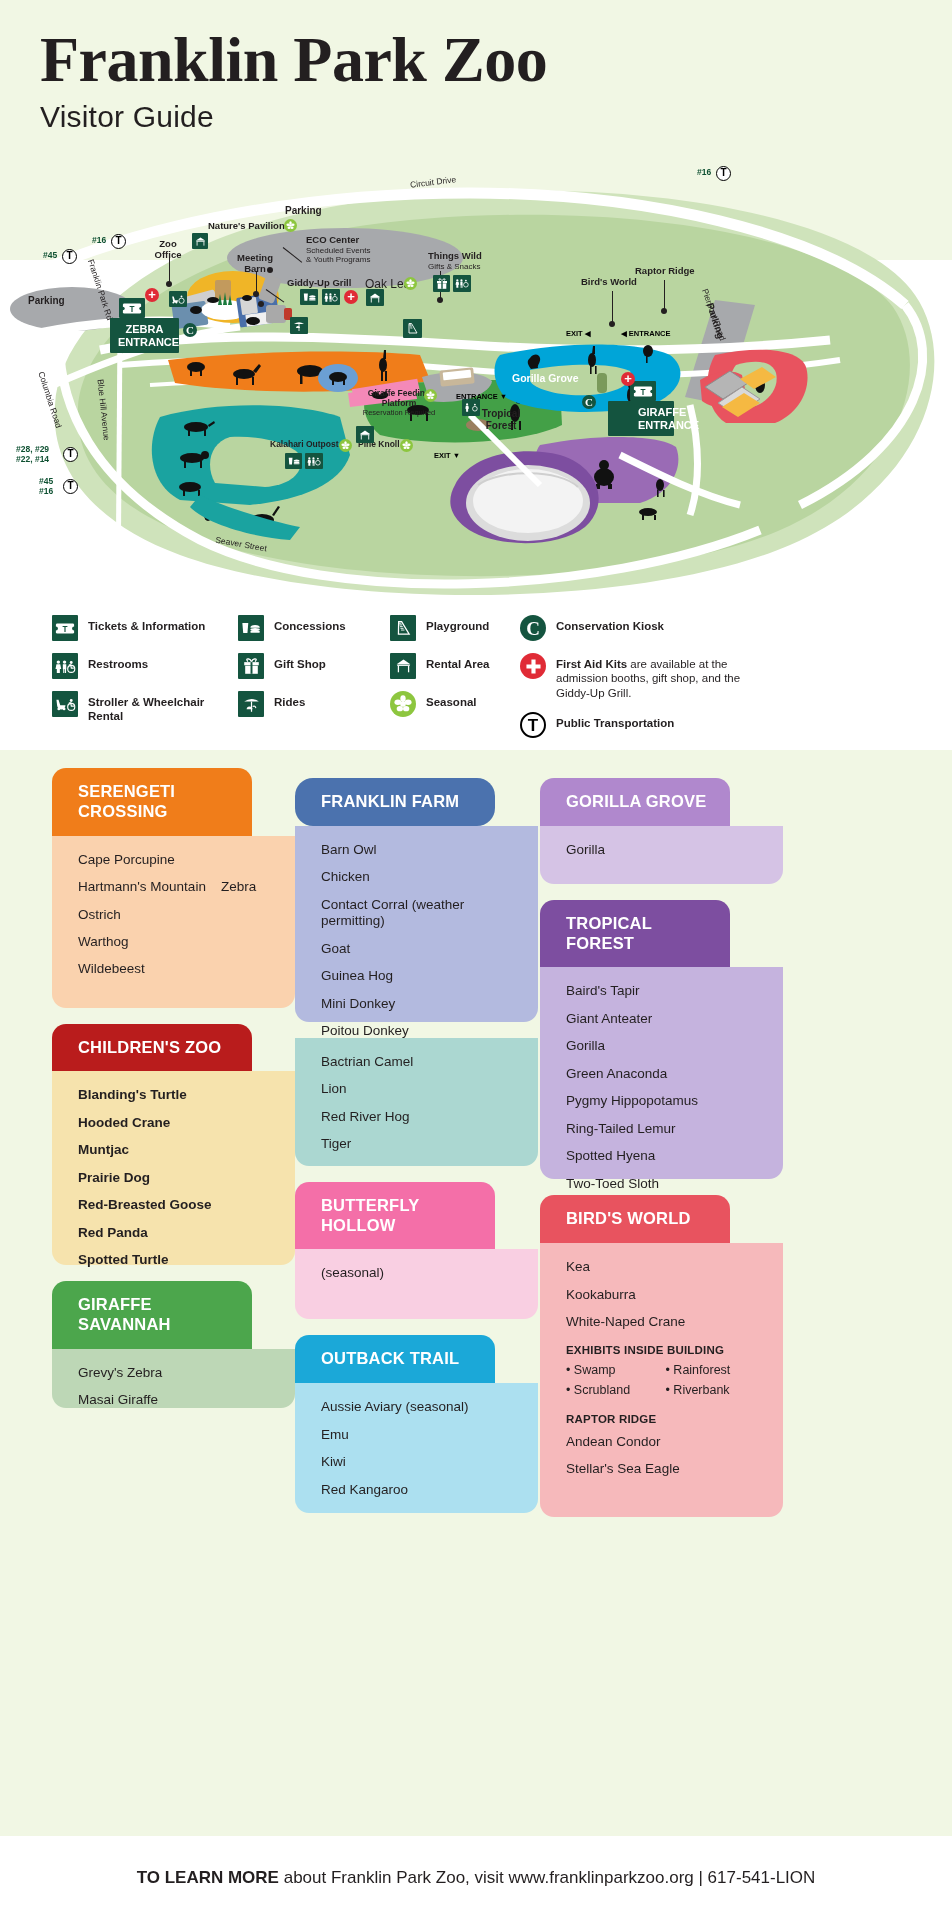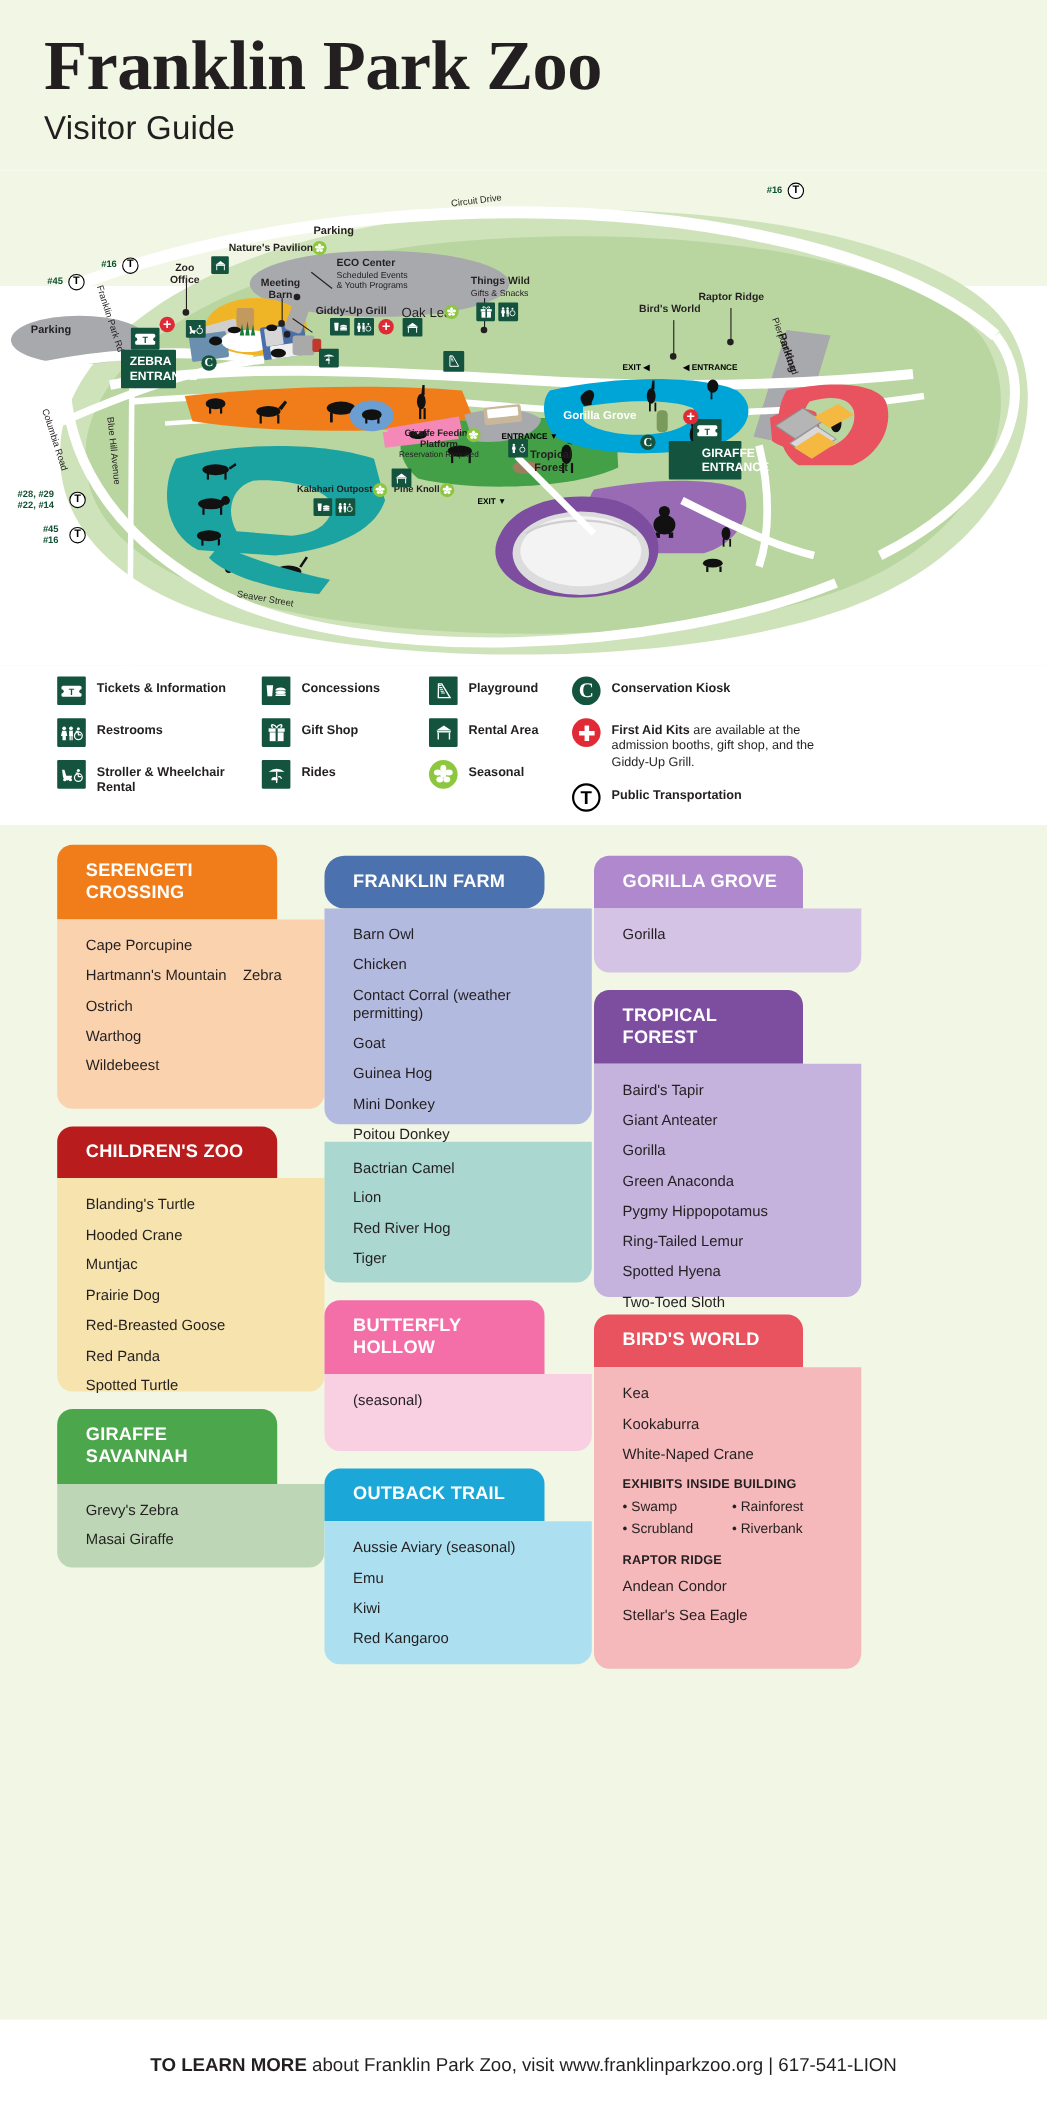--- a/index.html
+++ b/index.html
@@ -587,21 +587,21 @@
   <div class="mfirstaid" style="left:145px; top:133px;">+</div>
   <div class="micon" style="left:169px; top:136px; width:18px; height:16px;">
     <svg width="14" height="11" viewBox="0 0 18 12">
         <path d="M1.5 2 h2 l1.5 5 h4 a3 3 0 0 1 -6.5 0 Z" fill="#fff"></path>
         <circle cx="3" cy="10" r="1.2" fill="#fff"></circle>
         <circle cx="7" cy="10" r="1.2" fill="#fff"></circle>
         <circle cx="13.5" cy="2" r="1.2" fill="#fff"></circle>
         <circle cx="13.5" cy="7.6" r="3.4" fill="none" stroke="#fff" stroke-width="1.1"></circle>
       </svg>
   </div>
-  <div class="entrance-sign" style="left:110px; top:163px; width:50px; white-space:pre;">ZEBRA
+  <div class="entrance-sign" style="left:110px; top:163px; width:69px; white-space:pre;">ZEBRA
 ENTRANCE</div>
   <div class="mkiosk" style="left:183px; top:168px;">C</div>
 
   <div class="micon" style="left:630px; top:226px; width:26px; height:20px;">
     <svg width="20" height="13" viewBox="0 0 22 14">
         <rect x="1" y="1.5" width="20" height="11" rx="1.5" fill="#fff"></rect>
         <circle cx="1" cy="7" r="2" fill="#14543f"></circle>
         <circle cx="21" cy="7" r="2" fill="#14543f"></circle>
         <text x="11" y="11" font-size="9" font-weight="bold" text-anchor="middle" fill="#14543f" font-family="Liberation Sans,sans-serif">T</text>
       </svg>
@@ -765,34 +765,34 @@
         <div class="an">Cape Porcupine</div>
         <div class="an" style="white-space:pre-wrap;">Hartmann's Mountain    Zebra</div>
         <div class="an">Ostrich</div>
         <div class="an">Warthog</div>
         <div class="an">Wildebeest</div>
       </div>
     </div>
 
     <div class="card">
       <div class="card-head" style="background:#b91c1c; width:200px;">CHILDREN'S ZOO</div>
-      <div class="card-body" style="background:#f6e3ad; height:194px;">
+      <div class="card-body" style="background:#f6e3ad; height:194px;font-weight:bold;">
         <div class="an">Blanding's Turtle</div>
         <div class="an">Hooded Crane</div>
         <div class="an">Muntjac</div>
         <div class="an">Prairie Dog</div>
         <div class="an">Red-Breasted Goose</div>
         <div class="an">Red Panda</div>
         <div class="an">Spotted Turtle</div>
       </div>
     </div>
 
     <div class="card">
       <div class="card-head" style="background:#4ca64c; width:200px;">GIRAFFE SAVANNAH</div>
-      <div class="card-body" style="background:#bdd7b6; height:76px;">
+      <div class="card-body" style="background:#bdd7b6; height:59px;">
         <div class="an">Grevy's Zebra</div>
         <div class="an">Masai Giraffe</div>
       </div>
     </div>
   </div>
 
   <div class="col" style="left:295px; top:28px;">
 
     <div class="card">
       <div class="card-head" style="background:#4b72ae; width:200px;border-radius:18px;">FRANKLIN FARM</div>

